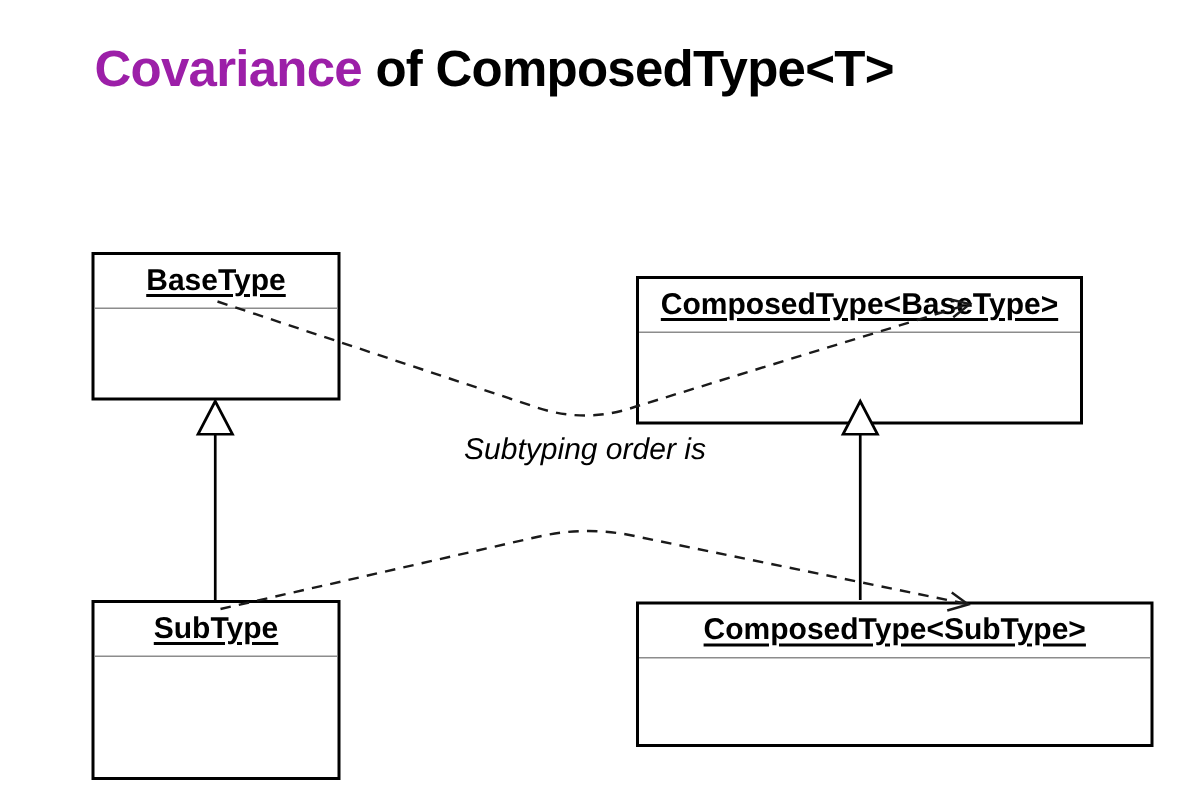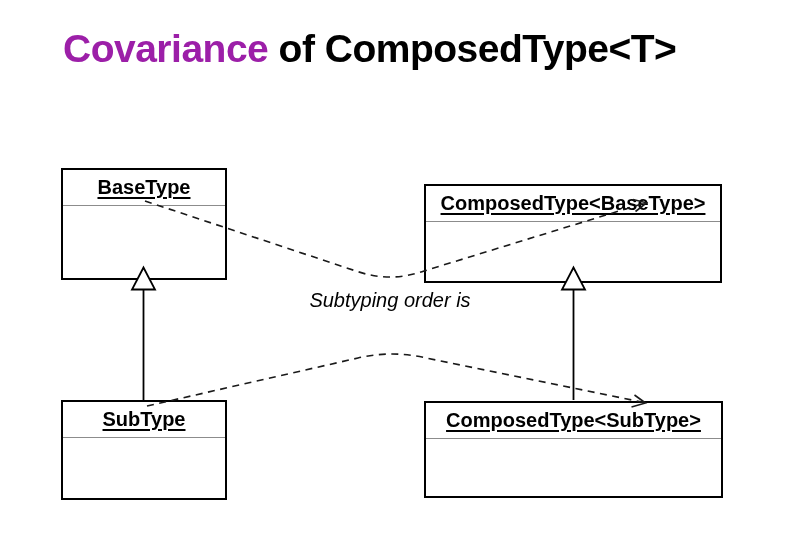--- a/index.html
+++ b/index.html
@@ -17,21 +17,21 @@
     font-family:"Liberation Sans", sans-serif;
     color:var(--ink);
     overflow:hidden;
     position:relative;
   }
   .canvas{position:absolute;inset:0;width:786px;height:540px;}
 
   .title{
     position:absolute;left:63px;top:28px;
     margin:0;
-    font-size:39px;font-weight:bold;
+    font-size:34px;font-weight:bold;
     letter-spacing:-0.5px;
     line-height:1.1;
     white-space:pre;
   }
   .title .hl{color:var(--accent);}
 
   .uml-box{
     position:absolute;
     background:var(--paper);
     border:2px solid var(--ink);
@@ -43,24 +43,24 @@
     display:flex;align-items:center;justify-content:center;
     font-size:20px;font-weight:bold;
     text-decoration:underline;
     text-underline-offset:3px;
     text-decoration-thickness:2px;
     border-bottom:1px solid var(--divider);
     white-space:pre;
   }
   .uml-body{flex:1 1 auto;}
 
-  .box-basetype{left:61px;top:168px;width:166px;height:112px;}
+  .box-basetype{left:61px;top:168px;width:166px;height:99px;}
   .box-composed-basetype{left:424px;top:184px;width:298px;height:99px;}
-  .box-subtype{left:61px;top:400px;width:166px;height:100px;justify-content:center;}
-  .box-composed-subtype{left:424px;top:401px;width:299px;height:97px;}
+  .box-subtype{left:61px;top:400px;width:166px;height:120px;justify-content:center;}
+  .box-composed-subtype{left:424px;top:401px;width:345px;height:97px;}
 
   .annotation{
     position:absolute;left:280px;top:288px;width:220px;
     text-align:center;
     font-size:20px;line-height:24px;
     z-index:3;
     font-style:italic;
   }
 
   svg.arrows{

